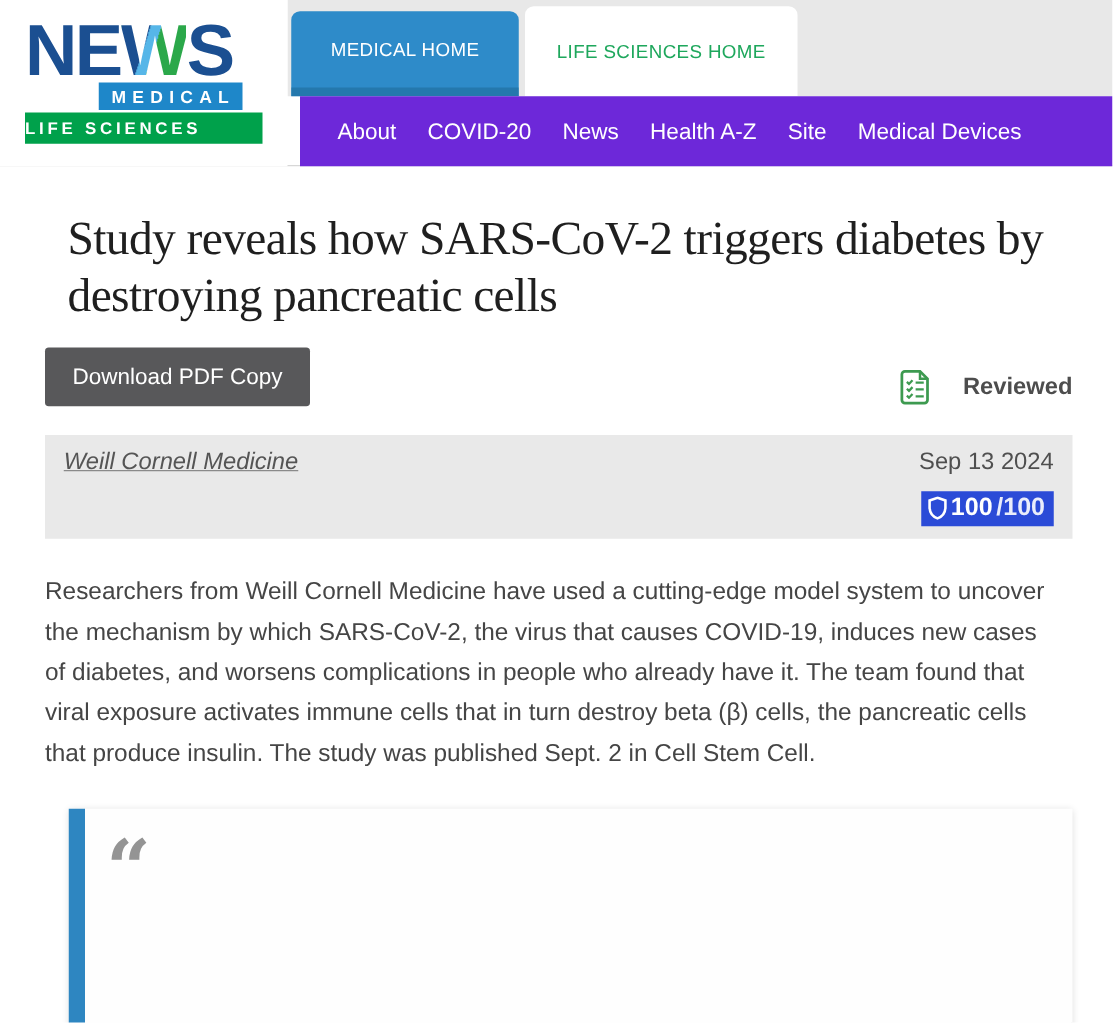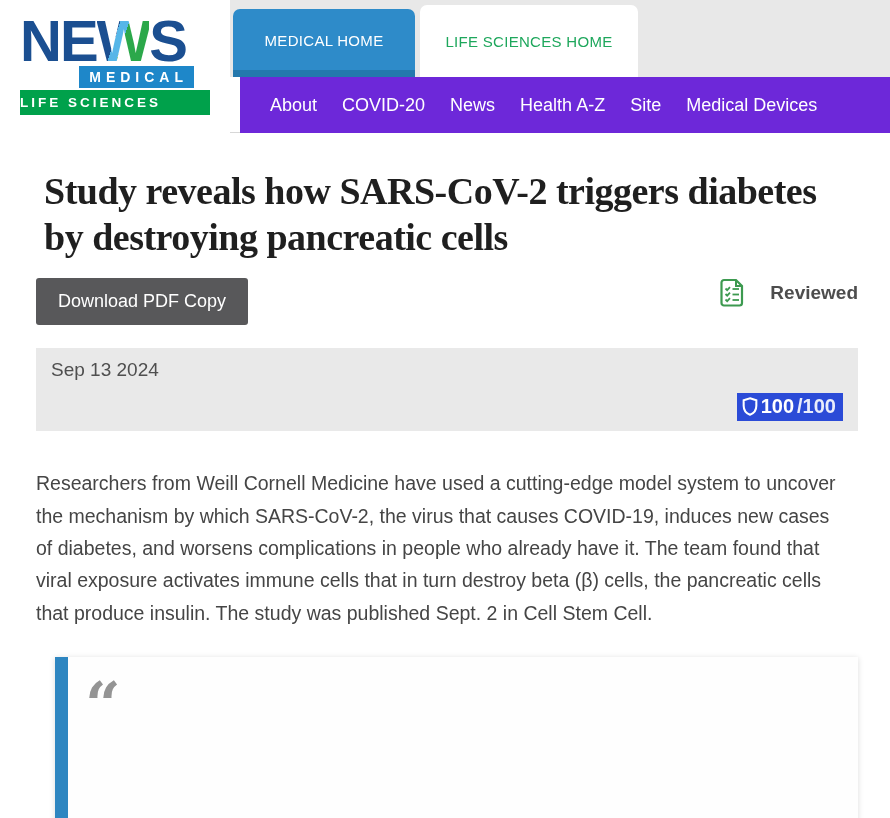--- a/index.html
+++ b/index.html
@@ -27,37 +27,37 @@
   .logo-area { position: absolute; left: 0; top: 0; width: 230px; height: 133px; background: #fff; z-index: 2; }
   .logo { margin: 12px 0 0 20px; width: 190px; cursor: pointer; }
   .logo-news { font-weight: 700; font-size: 58px; line-height: 1.0; letter-spacing: -2px; color: #1b4f91; }
   .logo-w { background: linear-gradient(108deg, #1b4f91 38%, #56b6e8 38% 50%, #2ba84a 50%); -webkit-background-clip: text; background-clip: text; color: #1b4f91; -webkit-text-fill-color: transparent; }
   .logo-medical { background: #1e87c9; color: #fff; font-size: 14px; font-weight: 700; letter-spacing: 5px; padding: 3px 6px 3px 10px; width: fit-content; margin: -4px 16px 0 auto; }
   .logo-life { background: #00a14b; color: #fff; font-size: 13.5px; font-weight: 700; letter-spacing: 3px; padding: 5px 0; margin-top: 2px; text-align: left; }
 
   
   main { padding: 0 32px 0 36px; }
   h1 {
-    margin: 36px 8px 0; font-family: "Liberation Serif", serif; font-weight: 700;
+    margin: 36px 18px 0; font-family: "Liberation Serif", serif; font-weight: 400;
     font-size: 38px; line-height: 1.2; color: #1f1f1f; letter-spacing: -0.5px;
   }
-  .action-row { margin-top: 18px; display: flex; justify-content: space-between; align-items: flex-start; }
+  .action-row { margin-top: 18px; display: flex; justify-content: space-between; align-items: flex-end; }
   .pdf-btn { background: #58585a; color: #fff; border: none; border-radius: 3px; padding: 13px 22px; font-size: 18px; font-family: inherit; cursor: pointer; }
   .reviewed { display: flex; align-items: center; gap: 25px; font-size: 19px; font-weight: 700; color: #4d4d4d; }
 
   .source-box { margin-top: 23px; background: #e9e9e9; padding: 11px 15px 10px; }
   .source-row { display: flex; justify-content: space-between; align-items: baseline; }
   .source-link { font-style: italic; font-size: 19px; color: #555; text-decoration: underline; text-decoration-color: #8a8a8a; cursor: pointer; }
   .date { font-size: 19px; color: #4f4f4f; }
   .score-row { display: flex; justify-content: flex-end; margin-top: 12px; }
   .trust-badge { display: inline-flex; align-items: center; gap: 3px; background: #2b4bd7; color: #fff; padding: 2px 7px 3px 5px; font-size: 20px; cursor: pointer; }
   .trust-badge b { font-weight: 700; }
   .trust-badge .total { font-weight: 700; opacity: .9; }
 
-  .lead { margin: 36px 0 0; width: 800px; font-size: 19.5px; line-height: 1.66; color: #454545; }
+  .lead { margin: 26px 0 0; width: 800px; font-size: 19.5px; line-height: 1.66; color: #454545; }
 
   .quote-card {
     margin: 28px 0 0 19px; border-left: 13px solid #2e86c1; background: #fefefe;
     box-shadow: 0 1px 6px rgba(0,0,0,.14); padding: 24px 46px 40px 17px; min-height: 200px;
   }
   .quote-body { display: flex; gap: 12px; }
   .quote-mark { flex: 0 0 auto; font-family: "DejaVu Serif", serif; font-weight: 700; font-size: 62px; line-height: 48px; color: #949494; }
   .quote-text { margin: 5px 0 0; font-style: italic; font-size: 19.5px; line-height: 2.15; color: #3c3c3c; max-width: 690px; }
 </style>
 </head>
@@ -108,20 +108,21 @@
           <line x1="13.5" y1="16.5" x2="20" y2="16.5" stroke="#3d9a50" stroke-width="1.8"></line>
           <polyline points="6.5,21.5 8.2,23.2 11,20.2" fill="none" stroke="#3d9a50" stroke-width="1.8"></polyline>
           <line x1="13.5" y1="22" x2="20" y2="22" stroke="#3d9a50" stroke-width="1.8"></line>
         </svg>
         <span>Reviewed</span>
       </div>
     </div>
 
     <div class="source-box">
       <div class="source-row">
+        <a class="source-link">Weill Cornell Medicine</a>
         <span class="date">Sep 13 2024</span>
       </div>
       <div class="score-row">
         <div class="trust-badge">
           <svg width="16" height="19" viewBox="0 0 20 24">
             <path d="M10 1.6 L18 4.2 V11 C18 17 14.5 20.7 10 22.4 C5.5 20.7 2 17 2 11 V4.2 Z" fill="none" stroke="#ffffff" stroke-width="2.6"></path>
           </svg>
           <b>100</b>
             <span class="total">/100</span>
         </div>

